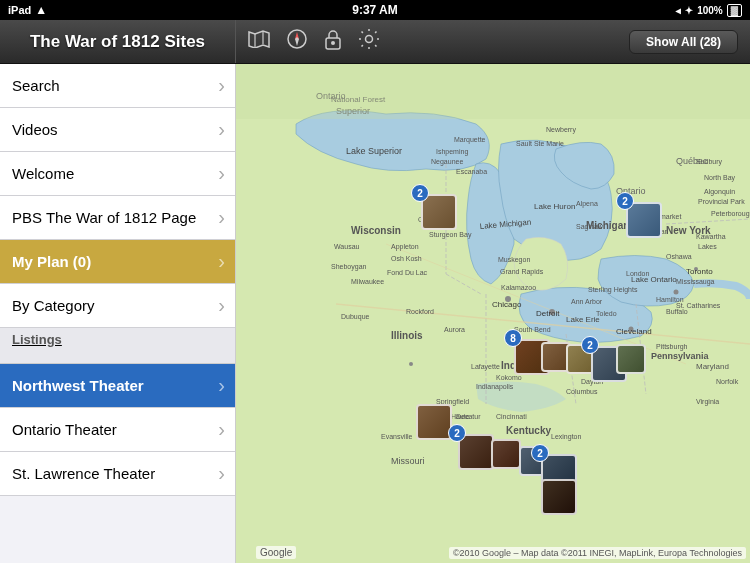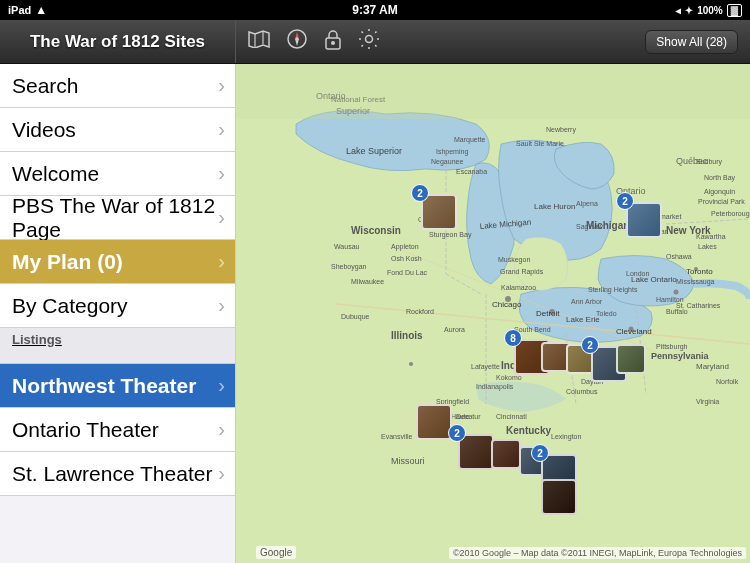--- a/index.html
+++ b/index.html
@@ -72,22 +72,23 @@
       color: #ccc;
       font-size: 20px;
       cursor: pointer;
     }
     .show-all-btn {
       background: linear-gradient(to bottom, #5a5a5a, #3a3a3a);
       border: 1px solid #222;
       border-radius: 6px;
       color: #fff;
       font-size: 12px;
-      padding: 4px 10px;
+      padding: 4px 16px;
       cursor: pointer;
+      font-weight: bold;
     }
 
     
     .body-container {
       display: flex;
       flex: 1;
       overflow: hidden;
     }
 
     
@@ -110,21 +111,21 @@
     }
     .sidebar-item:after {
       content: '›';
       position: absolute;
       right: 10px;
       color: #aaa;
       font-size: 20px;
       font-weight: 300;
     }
     .sidebar-item span {
-      font-size: 21px;
+      font-size: 15px;
       color: #000;
     }
     .sidebar-item.highlight {
       background: #c8a840;
     }
     .sidebar-item.highlight span {
       color: #fff;
       font-weight: 600;
     }
     .sidebar-item.highlight:after { color: rgba(255,255,255,0.6); }

